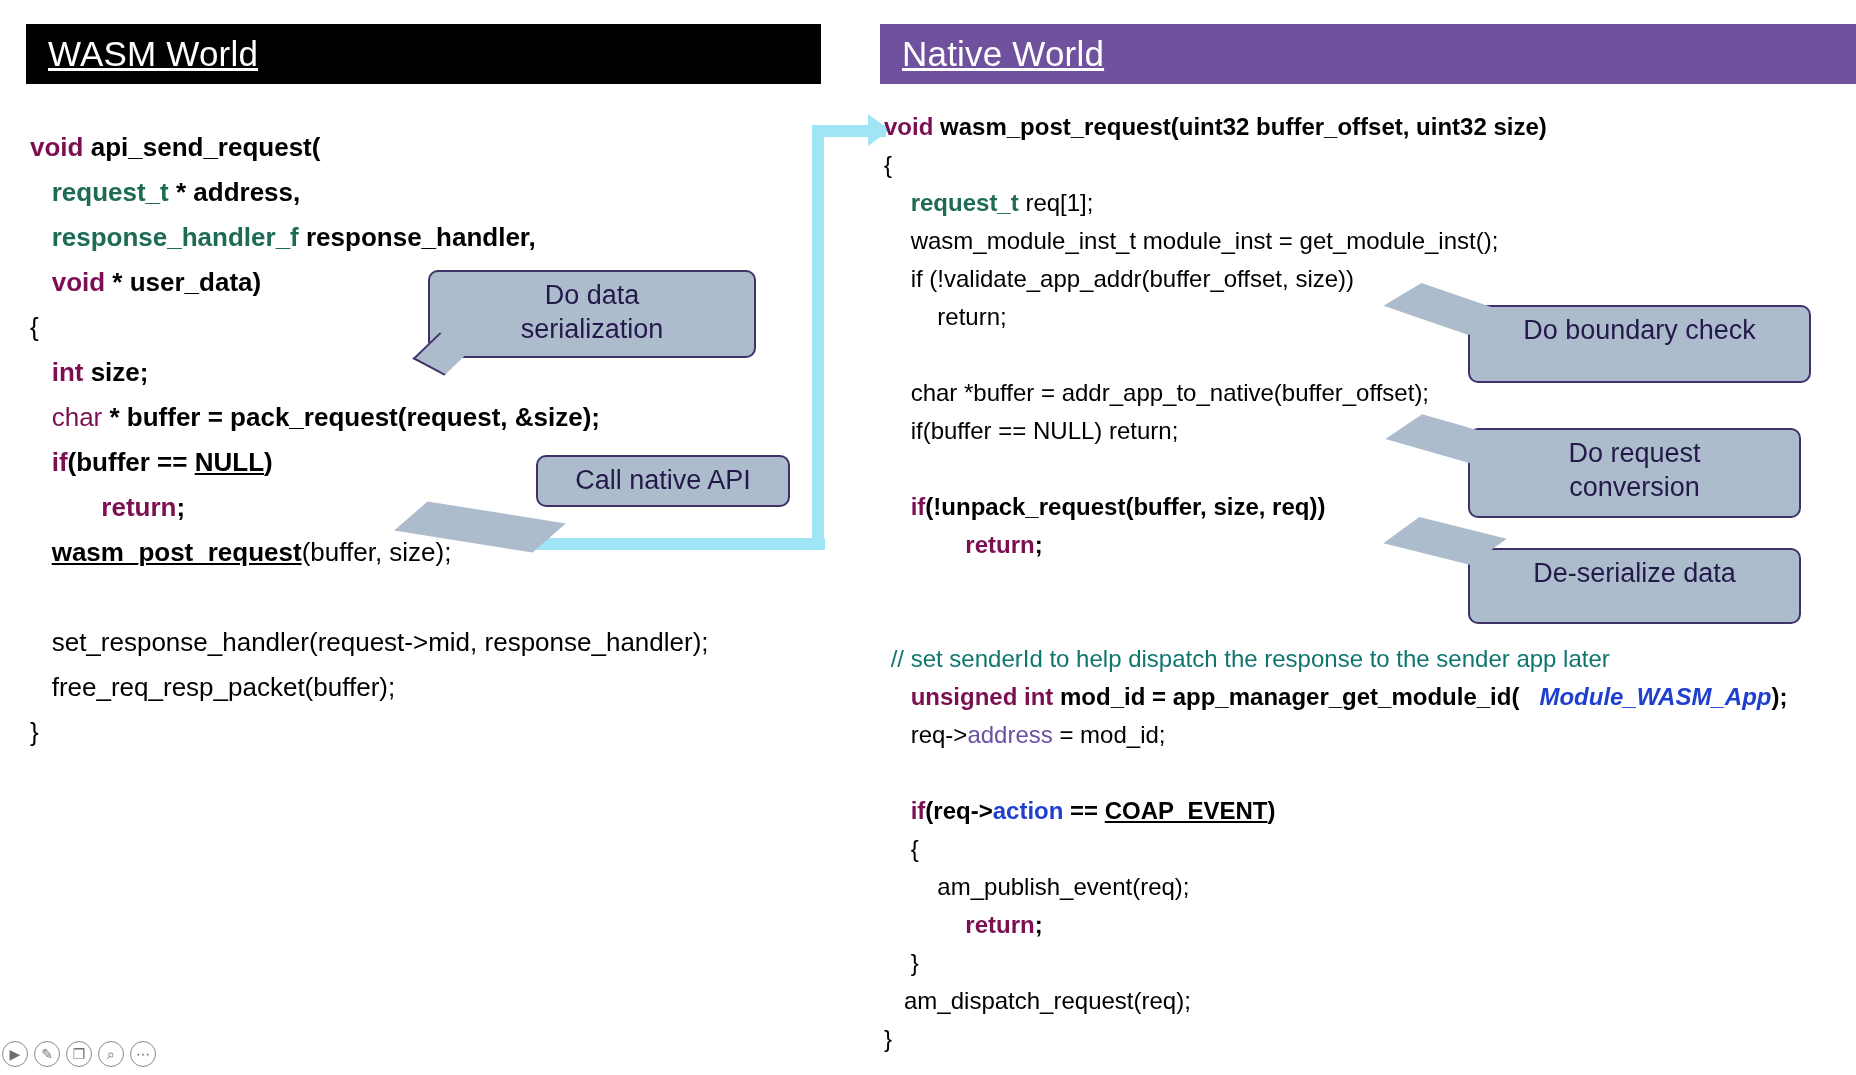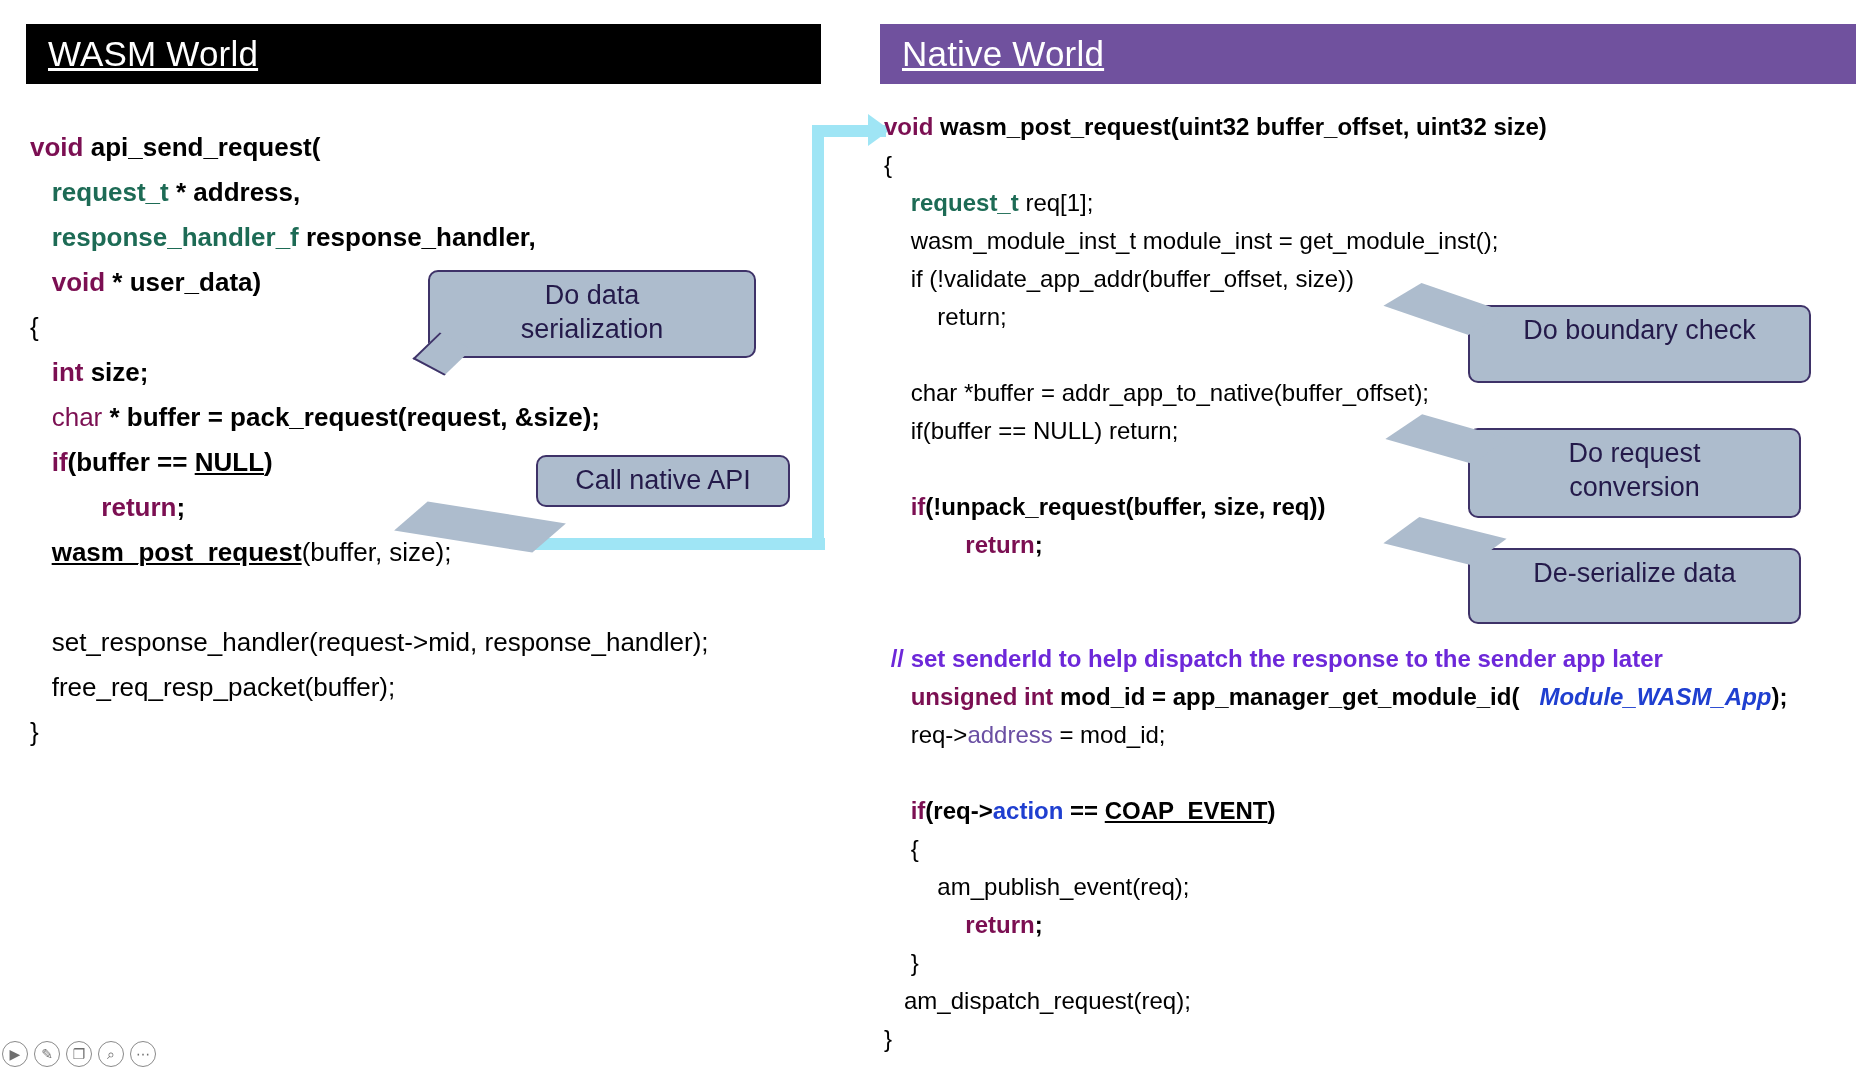--- a/index.html
+++ b/index.html
@@ -53,21 +53,21 @@
 
   .kw-void   { color: #7b0f52; font-weight: bold; }
   .kw-type   { color: #1d6b55; font-weight: bold; }
   .kw-int    { color: #7b0f52; font-weight: bold; }
   .kw-char   { color: #7b0f52; font-weight: normal; }
   .kw-if     { color: #7b0f52; font-weight: bold; }
   .kw-ret    { color: #7b0f52; font-weight: bold; margin-left: 28px; }
   .b         { font-weight: bold; }
   .u         { text-decoration: underline; }
   .fn-name   { color: #000000; font-weight: bold; }
-  .comment   { color: #6d28d9; font-weight: bold; }
+  .comment   { color: #0f766e; }
   .blueital  { color: #1f3fd0; font-weight: bold; font-style: italic; margin-left: 20px; }
   .blue      { color: #1f3fd0; font-weight: bold; }
   .purple    { color: #6a4fa3; }
   .plain     { color: #000000; }
   #pipe-seg-a {
     position: absolute;
     left: 812px; top: 125px; width: 74px; height: 12px;
     background: #9fe5f5;
   }
   #pipe-seg-b {

